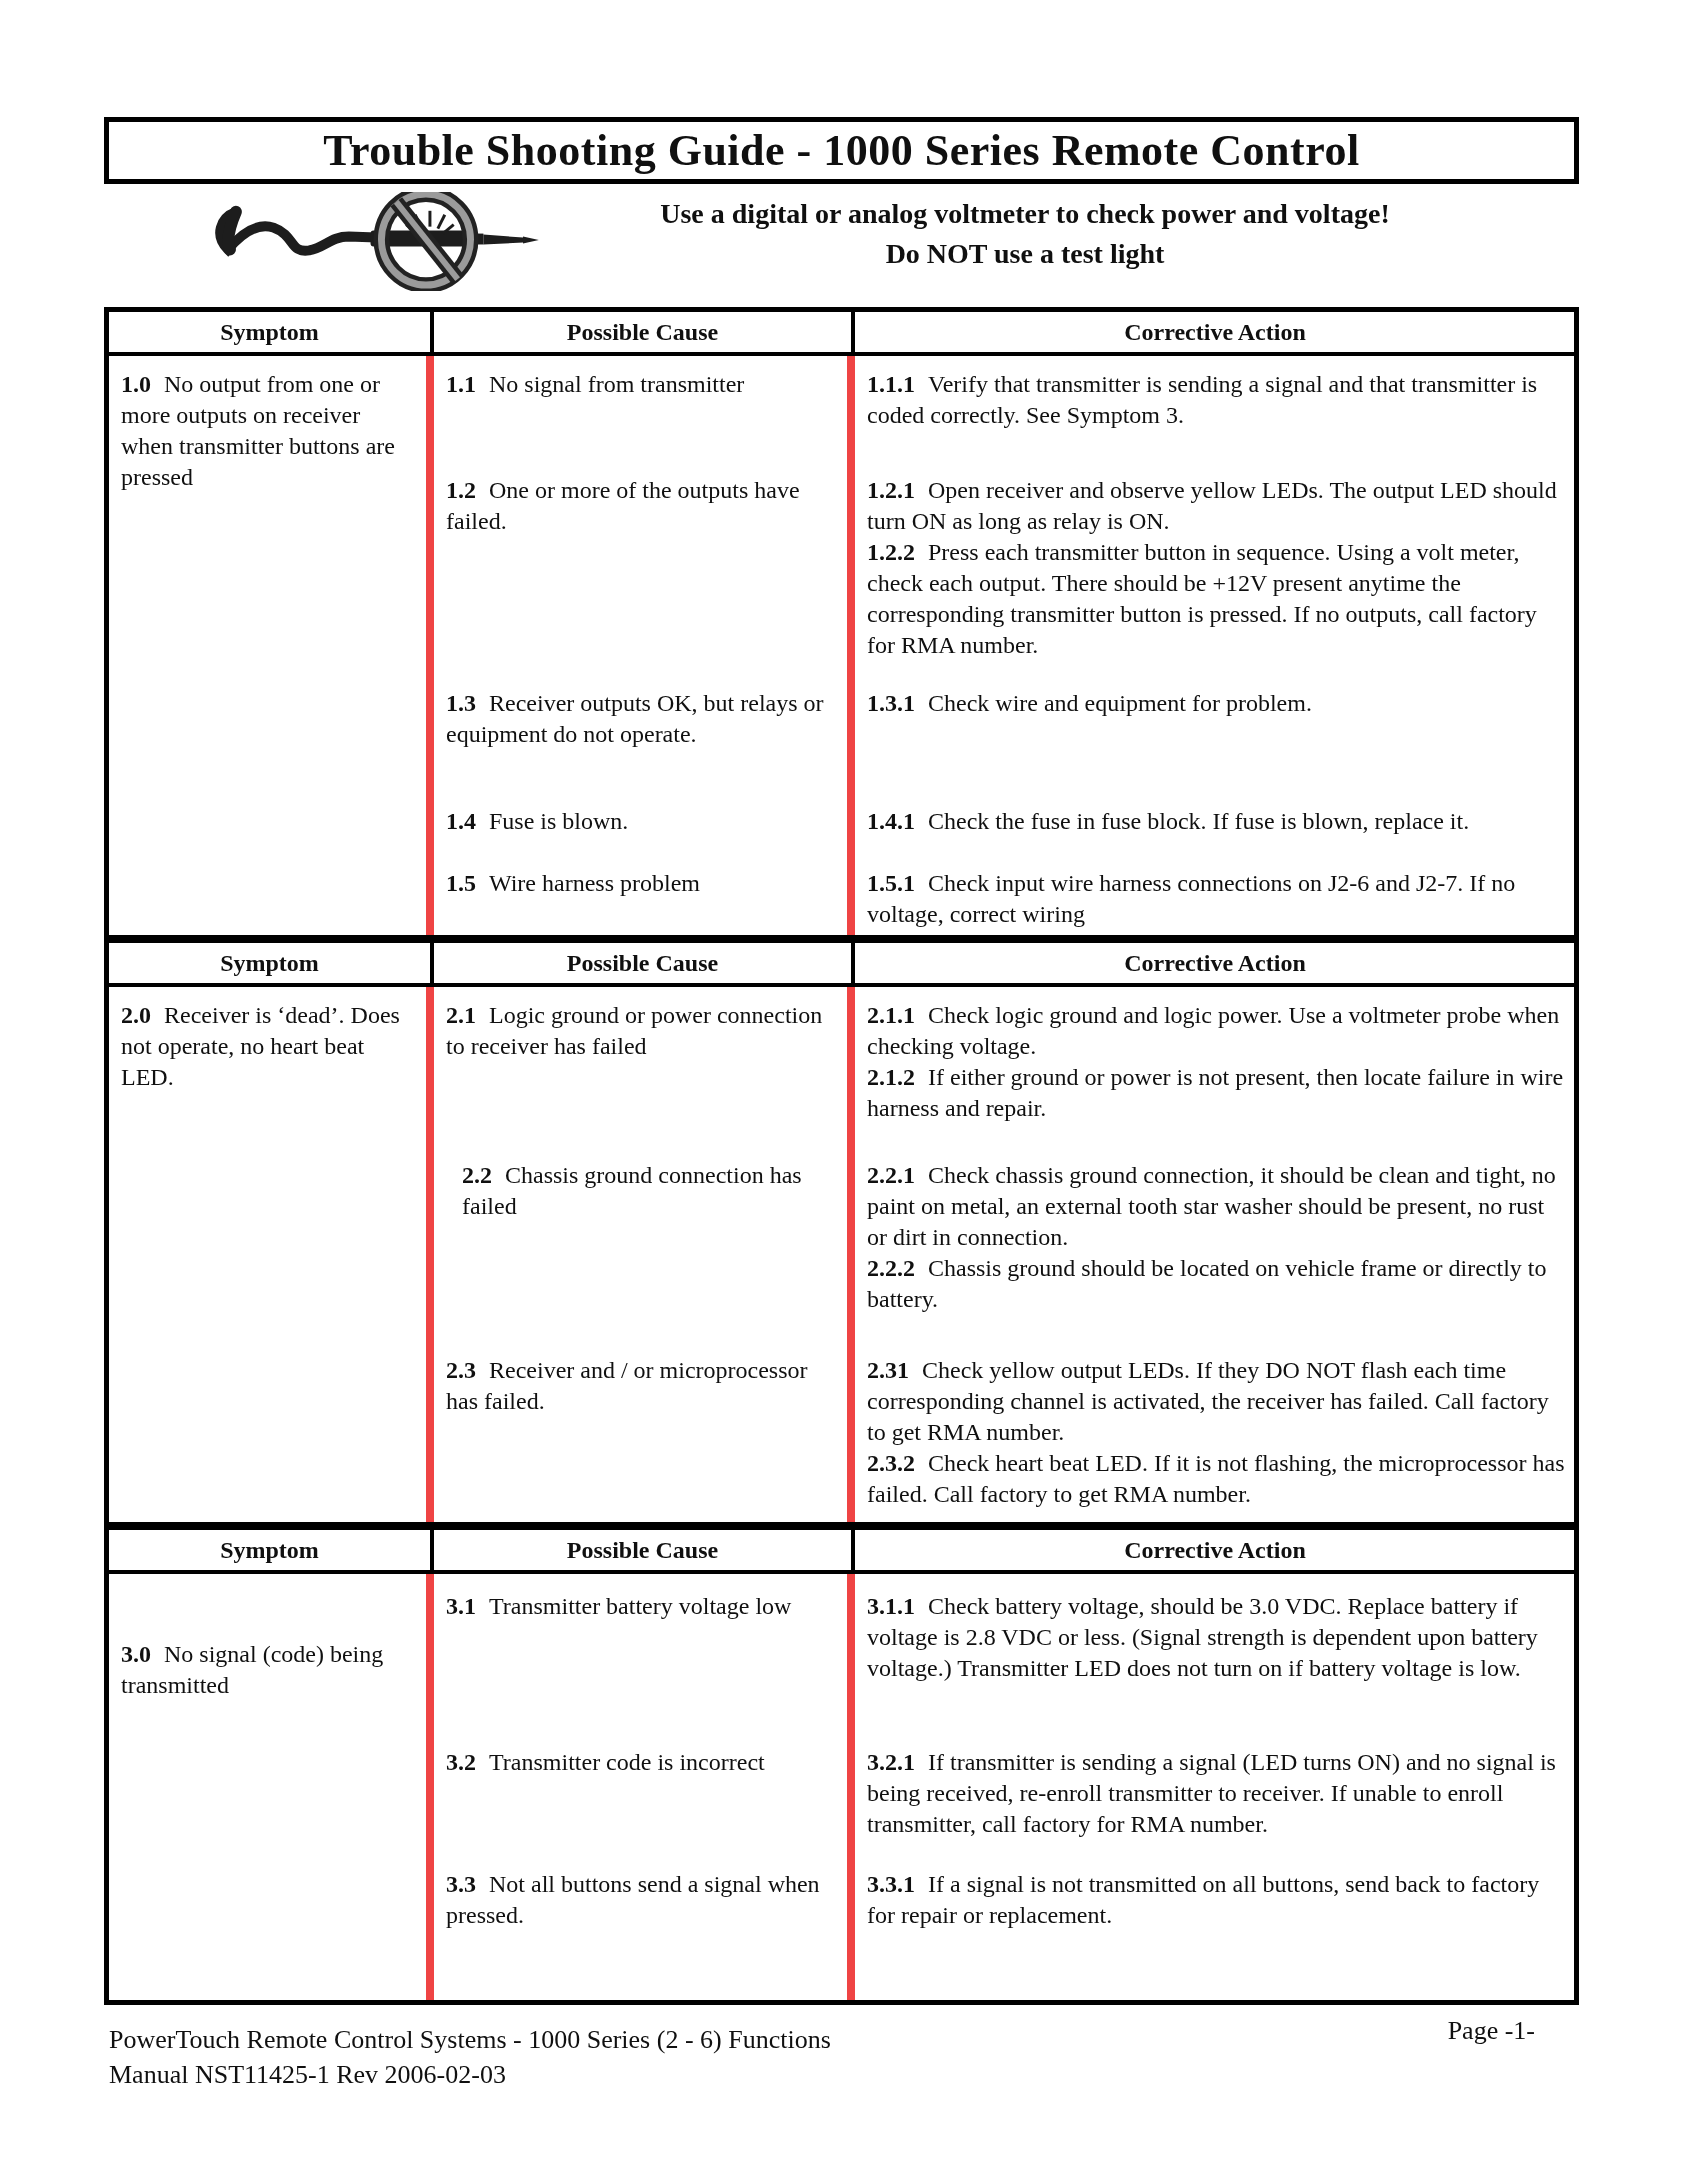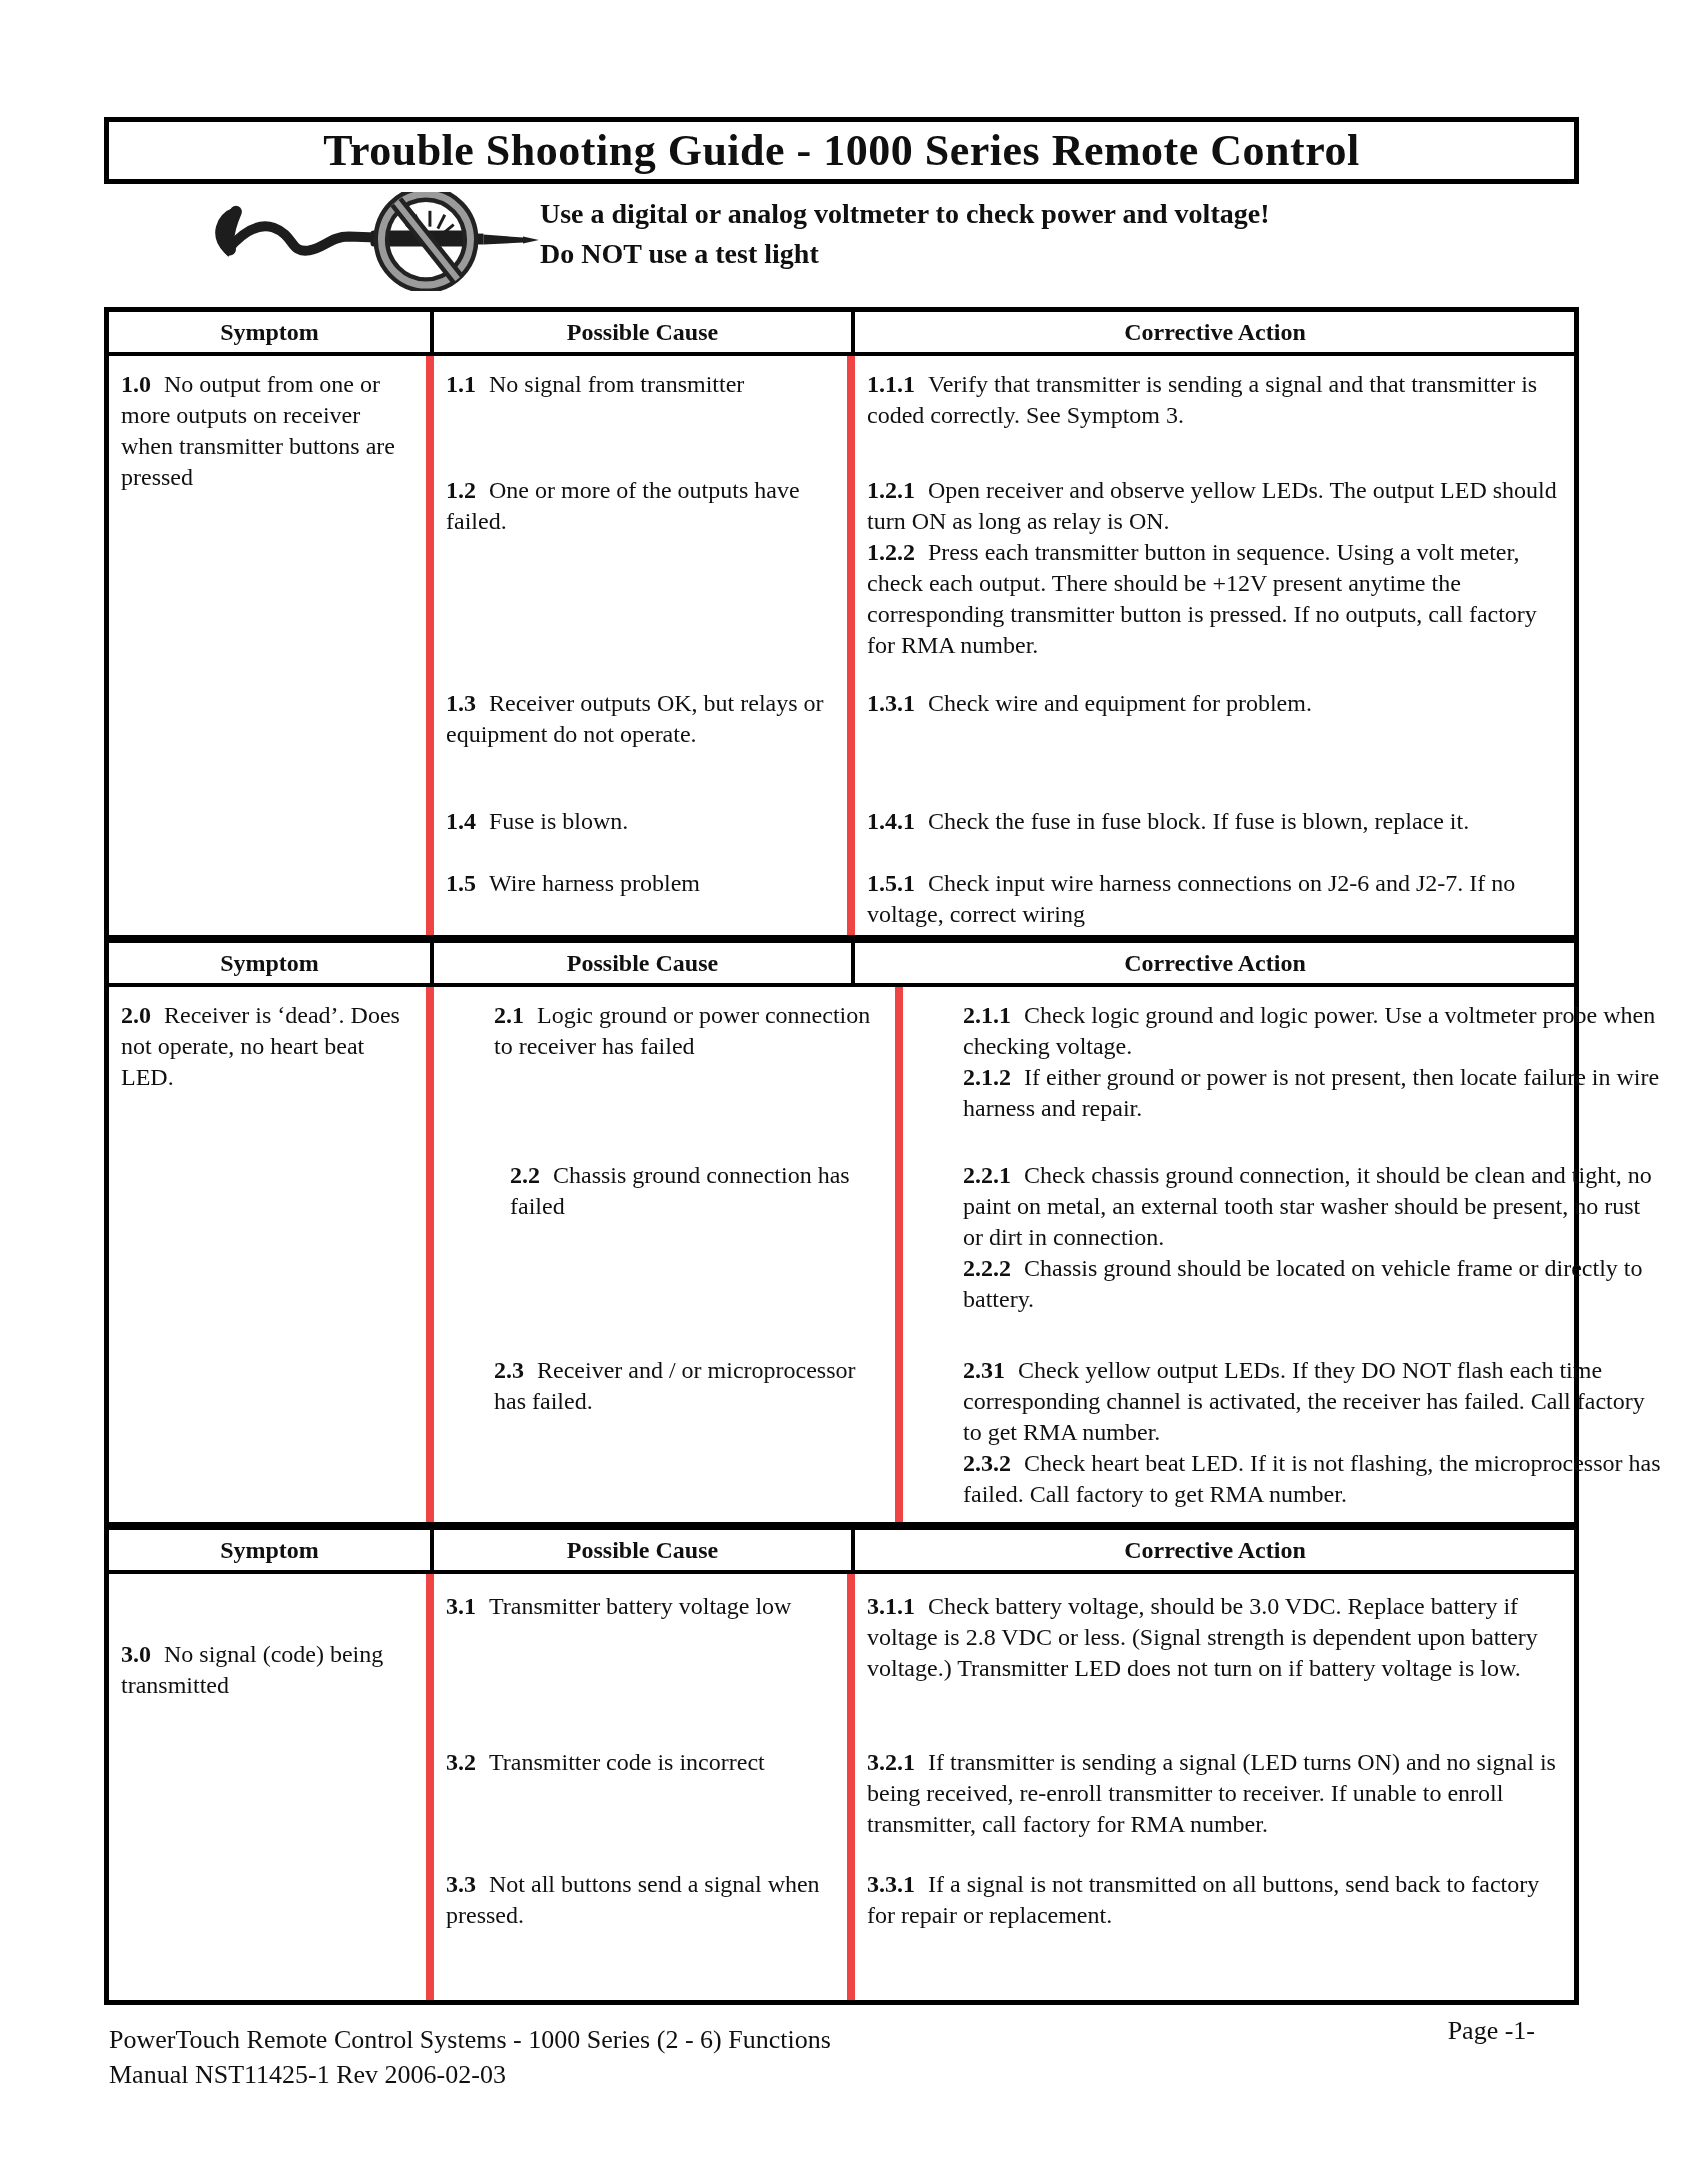--- a/index.html
+++ b/index.html
@@ -12,21 +12,21 @@
   .title-box{
     position:absolute;left:104px;top:117px;width:1475px;height:67px;
     border:5px solid #000;box-sizing:border-box;
     display:flex;align-items:center;justify-content:center;
   }
   .title-box h1{
     margin:0;font-size:44px;font-weight:bold;letter-spacing:0.5px;white-space:nowrap;
   }
   
   .warning{
-    position:absolute;left:540px;top:194px;width:970px;text-align:left;
+    position:absolute;left:540px;top:194px;width:970px;text-align:center;
     font-size:28px;font-weight:bold;line-height:40px;
   }
   
   .icon-wrap{position:absolute;left:206px;top:192px;width:337px;height:99px;}
   
   .tbl{
     position:absolute;left:104px;top:307px;width:1475px;
     border:5px solid #000;box-sizing:border-box;background:#fff;
   }
   .hrow{display:grid;grid-template-columns:325px 421px 720px;border-bottom:4px solid #000;}
@@ -145,21 +145,21 @@
           <p><b class="num">1.5.1</b><span>Check input wire harness connections on J2-6 and J2-7.  If no voltage, correct wiring</span></p>
         </div>
       </div>
     </div>
 
     <div class="hrow sect-split">
       <div class="hcell c1">Symptom</div>
       <div class="hcell c2">Possible Cause</div>
       <div class="hcell c3">Corrective Action</div>
     </div>
-    <div class="brow" style="height:535px;gap:48px;">
+    <div class="brow" style="height:535px;">
       <div class="bcell c1">
         <p class="blk" style="top:13px;">
           <b class="num">2.0</b><span>Receiver is ‘dead’. Does not operate, no heart beat LED.</span>
         </p>
       </div>
       <div class="bcell c2">
         <p class="blk" style="top:13px;">
           <b class="num">2.1</b><span>Logic ground or power connection to receiver has failed</span>
         </p>
         <p class="blk" style="top:173px;margin-left:16px;">

